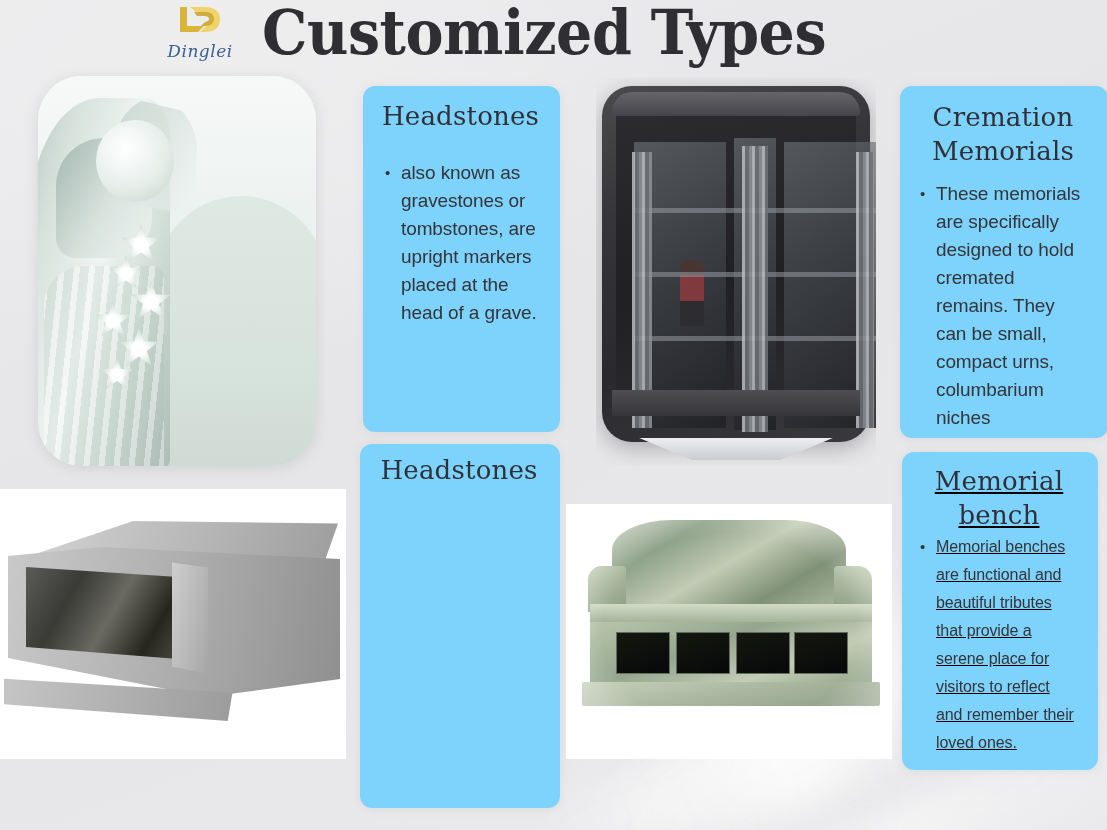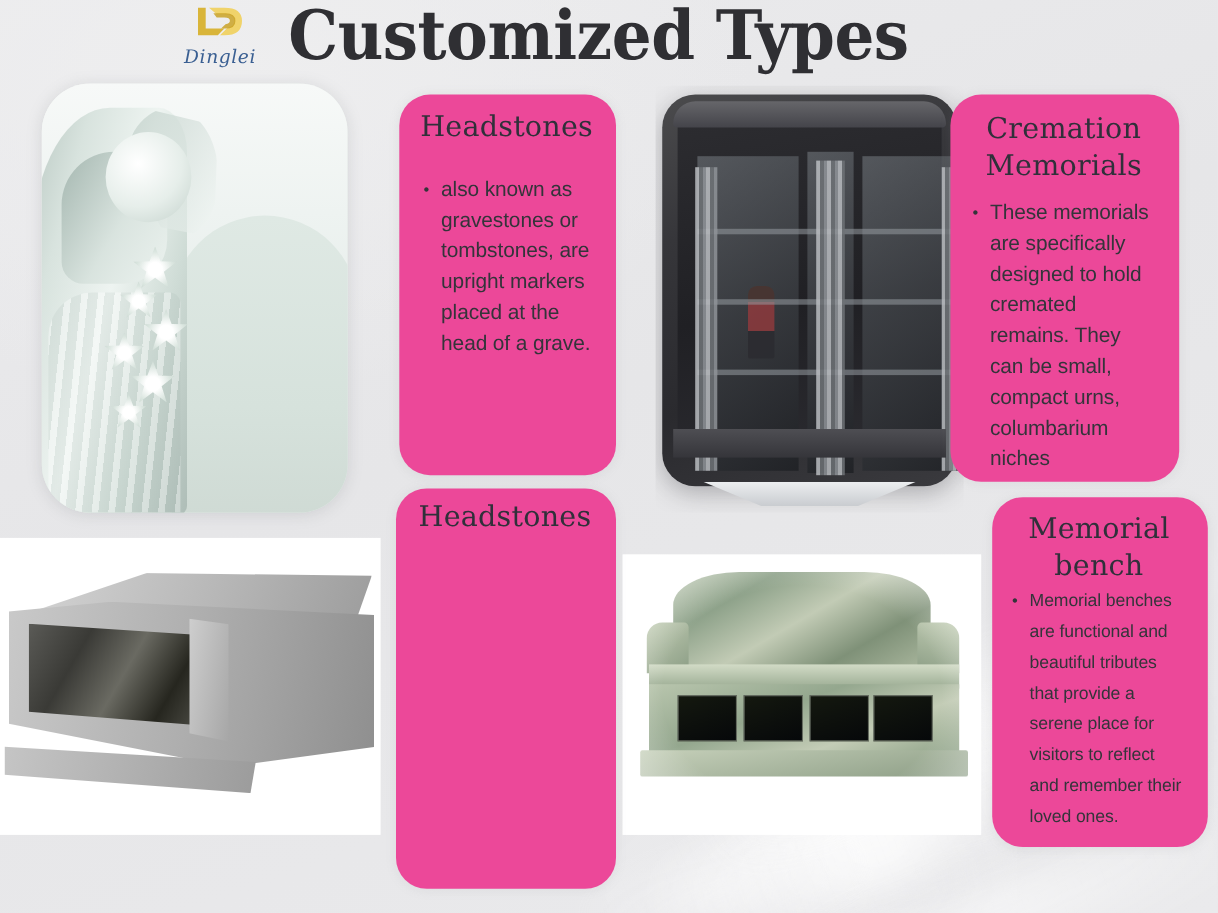--- a/index.html
+++ b/index.html
@@ -328,22 +328,22 @@
     border-radius: 2px;
   }
   #photo-bench .b-vignette {
     position: absolute; inset: 0;
     background: radial-gradient(ellipse at 50% 50%, rgba(255,255,255,0) 55%, rgba(255,255,255,0.75) 100%);
   }
 
   
   .card {
     position: absolute;
-    background: #ec4899;
-    border-radius: 28px;
+    background: #7dd3fc;
+    border-radius: 12px;
     box-shadow: 0 1px 10px rgba(140,140,148,0.13);
     padding: 14px 20px 16px 18px;
   }
 
   .card-title {
     font-family: "DejaVu Serif", serif;
     font-weight: normal;
     font-size: 26px;
     line-height: 33px;
     color: #30303a;
@@ -369,28 +369,28 @@
     position: absolute;
     left: -16px;
     top: 0;
     font-size: 15px;
     color: #34343a;
   }
 
   #card-headstones   { left: 363px; top: 86px;  width: 197px; height: 346px; }
   #card-headstones .card-body { margin-top: 26px; }
 
-  #card-cremation    { left: 864px; top: 86px;  width: 208px; height: 352px; }
+  #card-cremation    { left: 900px; top: 86px;  width: 208px; height: 352px; }
   #card-cremation .card-title { line-height: 34px; }
   #card-cremation .card-body  { margin-top: 12px; padding-left: 18px; }
 
   #card-mausoleums   { left: 360px; top: 444px; width: 200px; height: 364px; padding-top: 10px; }
   #card-mausoleums .card-body { margin-top: 2px; padding-left: 18px; }
 
-  #card-bench        { left: 902px; top: 452px; width: 196px; height: 318px; padding-top: 12px; }
+  #card-bench        { left: 902px; top: 452px; width: 196px; height: 318px; padding-top: 12px; text-decoration: underline; }
   #card-bench .card-title { line-height: 34px; }
   #card-bench .card-body  { margin-top: 1px; padding-left: 16px; }
   #card-bench .card-body li { font-size: 16px; }
 </style>
 </head>
 <body>
 
 <div id="poster">
 
   <div class="bg-base"></div>

